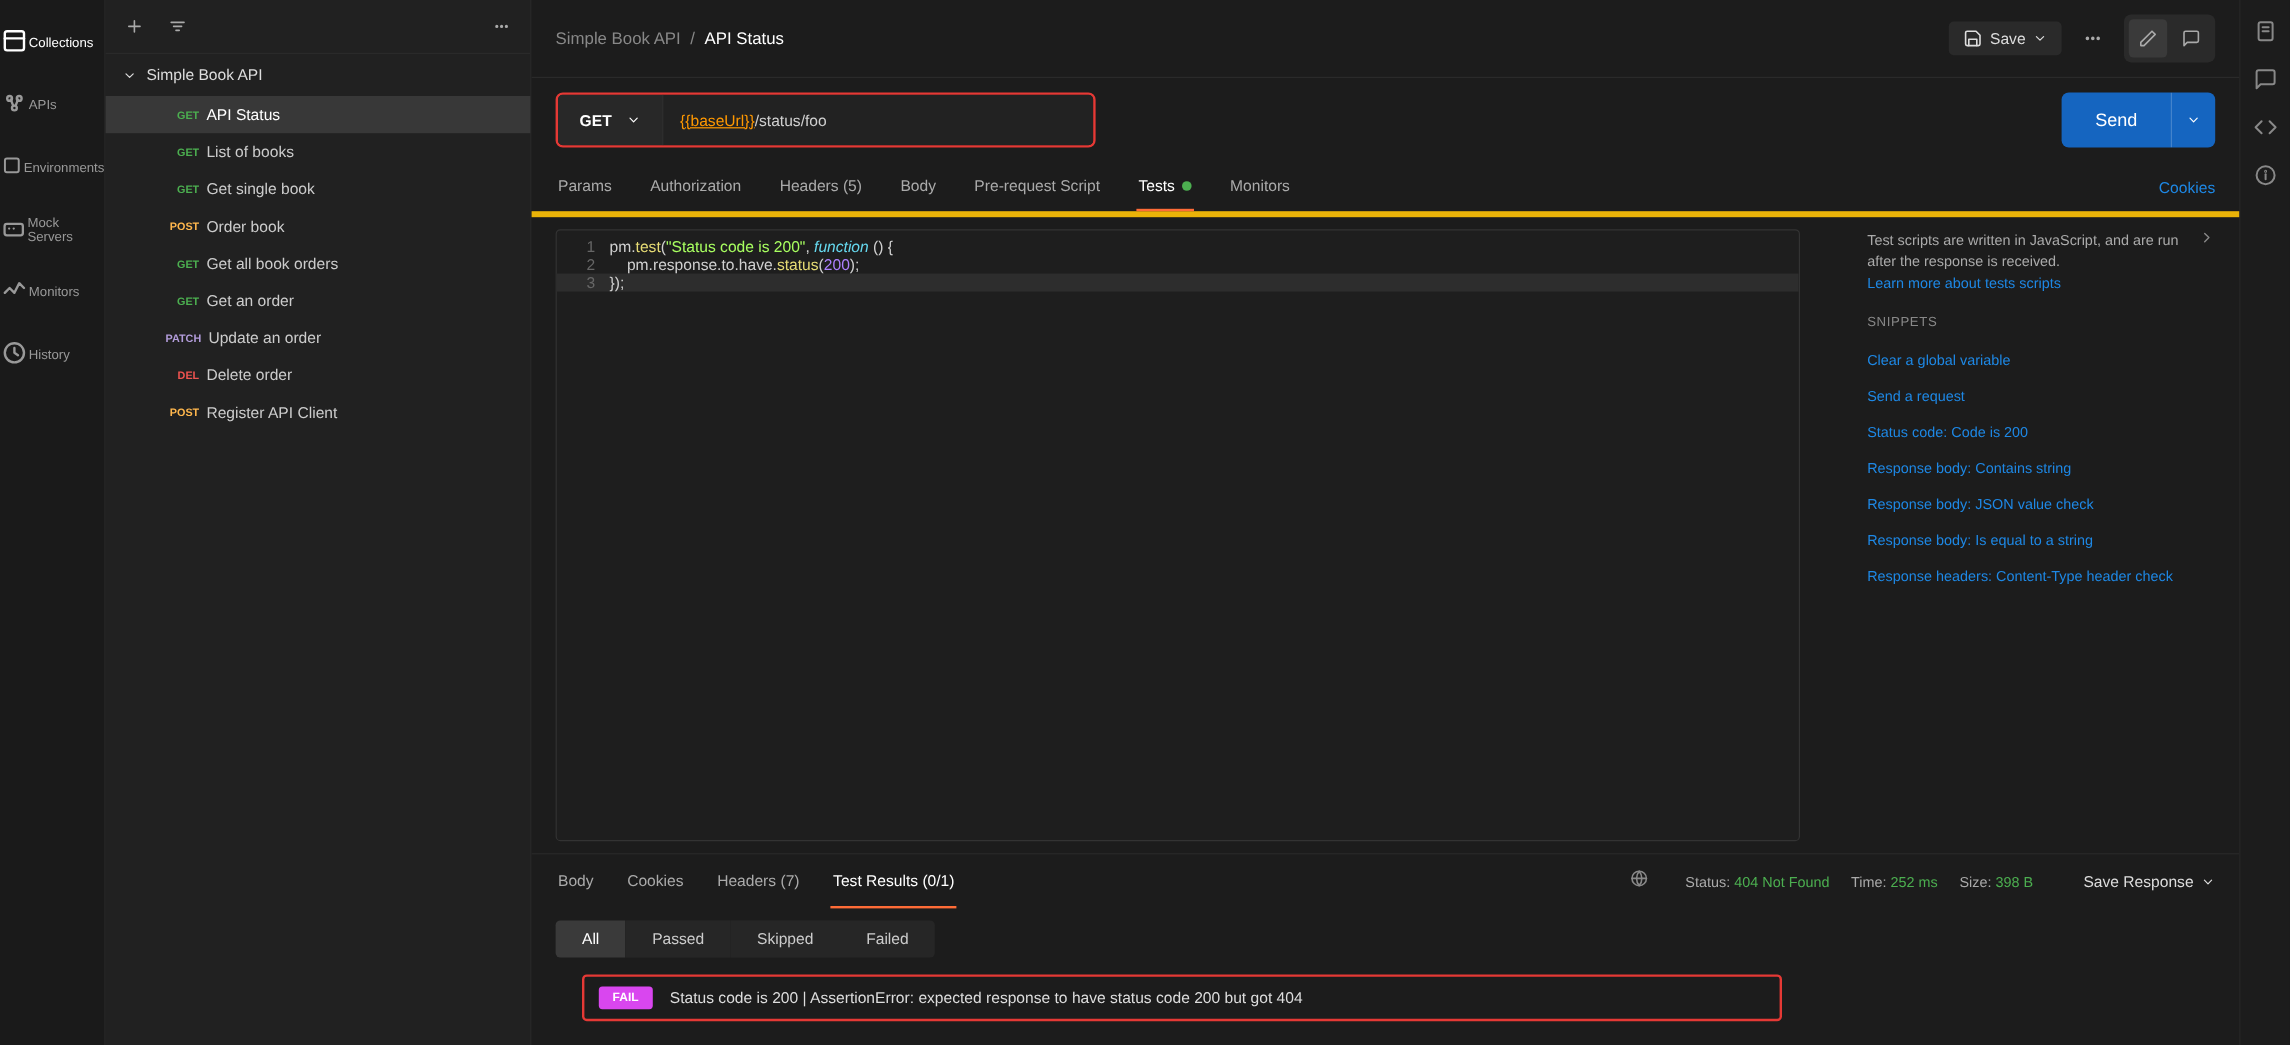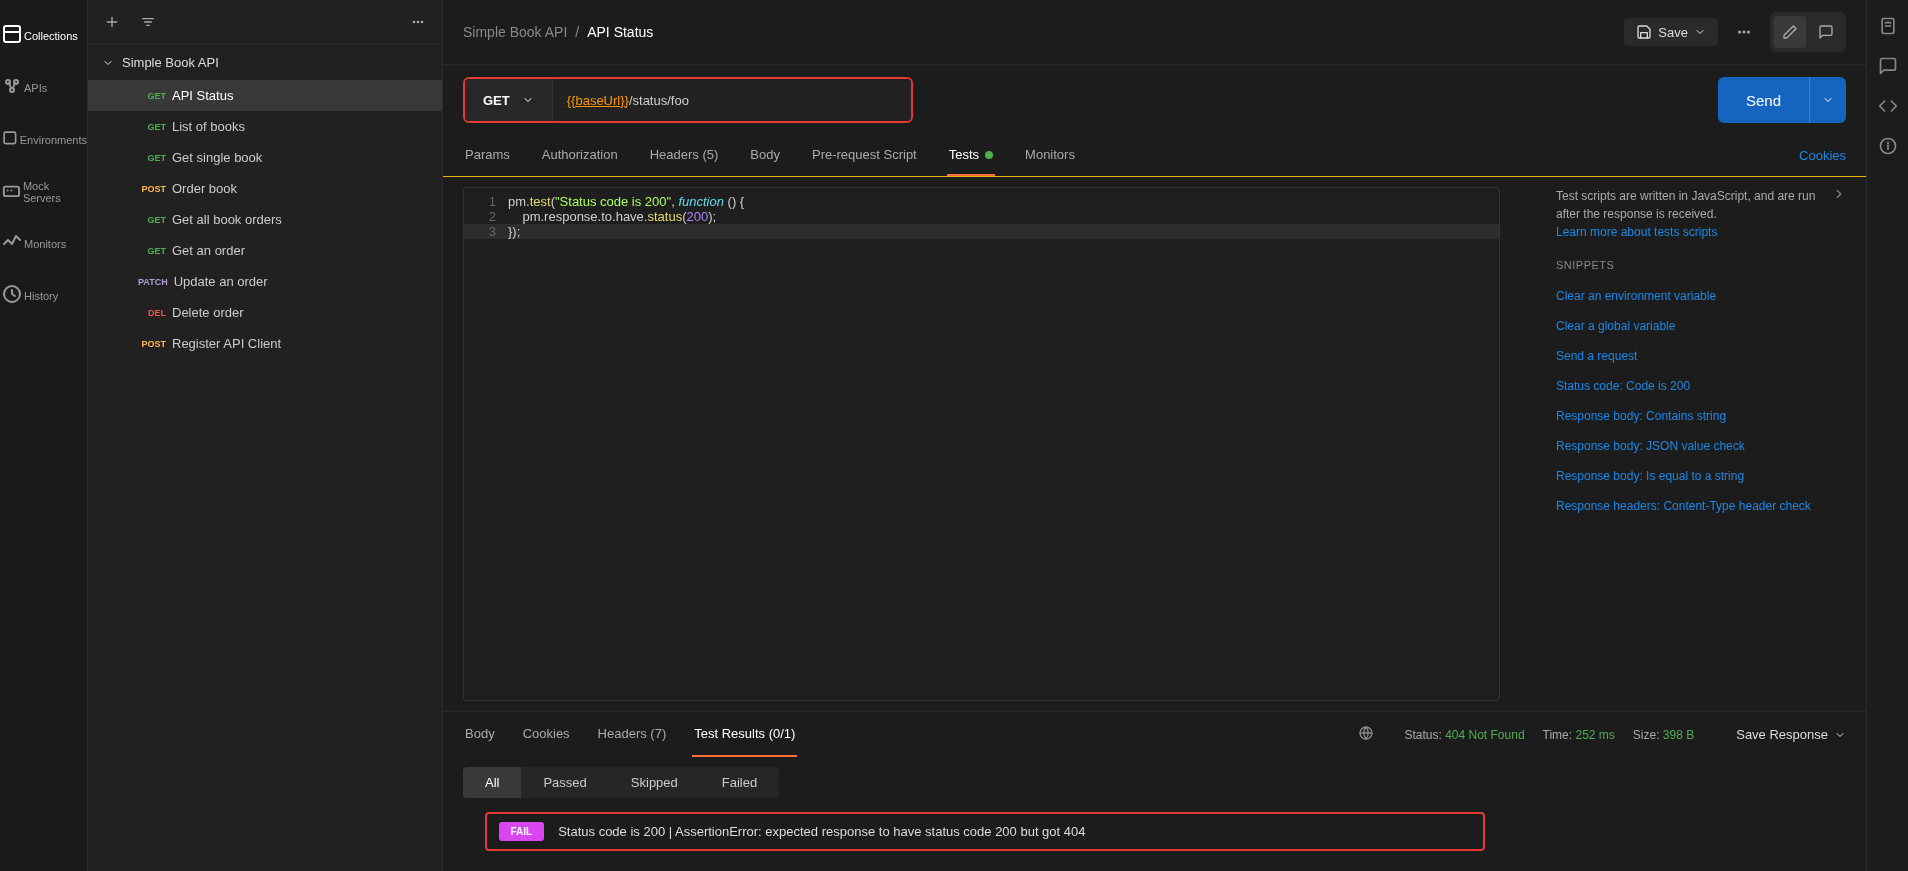--- a/index.html
+++ b/index.html
@@ -41,21 +41,21 @@
 .url-row { display: flex; align-items: center; padding: 12px 20px; gap: 12px; }
 .method-url-box { display: flex; border: 2px solid #e53935; border-radius: 6px; overflow: hidden; height: 46px; width: 450px;}
 .method-select { display: flex; align-items: center; gap: 12px; padding: 0 18px; background: #282828; color: #fff; font-size: 13px; font-weight: 600; cursor: pointer; border-right: 1px solid #333; }
 .url-input { flex: 1; display: flex; align-items: center; padding: 0 14px; background: #222; font-size: 13px; font-family: monospace; }
 .url-var { color: #ff9800; text-decoration: underline; }
 .url-extra { flex:1; }
 .send-btn { display: flex; align-items: center; background: #1565c0; color: #fff; border-radius: 6px; overflow: hidden; height: 46px; cursor: pointer; }
 .send-btn-main { padding: 0 28px; font-size: 15px; font-weight: 500; }
 .send-btn-caret { padding: 0 12px; border-left: 1px solid rgba(255,255,255,0.2); height: 100%; display: flex; align-items: center; }
 
-.tabs-row { display: flex; align-items: center; padding: 0 20px; border-bottom: 1px solid #eab308; gap: 28px; }
+.tabs-row { display: flex; align-items: flex-end; padding: 0 20px; border-bottom: 5px solid #eab308; gap: 28px; }
 .tab { padding: 12px 2px; font-size: 13px; color: #aaa; cursor: pointer; display: flex; align-items: center; gap: 6px; border-bottom: 2px solid transparent; }
 .tab.active { color: #fff; border-bottom: 2px solid #ff6c37; }
 .tab-dot { width: 8px; height: 8px; border-radius: 50%; background: #4caf50; }
 .tabs-spacer { flex: 1; }
 .cookies-link { font-size: 13px; color: #1e88e5; cursor: pointer; padding: 12px 0; }
 
 .editor-row { display: flex; padding: 10px 20px; gap: 16px; flex: 1; min-height: 0; }
 .code-editor { flex: 1; background: #1e1e1e; border: 1px solid #333; border-radius: 4px; font-family: "Menlo", "Consolas", monospace; font-size: 13px; padding: 6px 0; overflow: hidden; }
 .code-line { display: flex; }
 .code-line.hl { background: #2d2d2d; }
@@ -340,21 +340,20 @@
         <div class="snippets-desc-text">
           <span>Test scripts are written in JavaScript, and are run after the response is received.</span><br>
           <span class="snippets-link">Learn more about tests scripts</span>
         </div>
         <span style="color:#888;"><svg viewBox="0 0 24 24" width="14" height="14">
               <polyline points="9 18 15 12 9 6"></polyline>
             </svg></span>
       </div>
       <div class="snippets-title">SNIPPETS</div>
       <div id="snippet-list">
-          <div class="snippet-item">Clear an environment variable</div>
           <div class="snippet-item">Clear a global variable</div>
           <div class="snippet-item">Send a request</div>
           <div class="snippet-item">Status code: Code is 200</div>
           <div class="snippet-item">Response body: Contains string</div>
           <div class="snippet-item">Response body: JSON value check</div>
           <div class="snippet-item">Response body: Is equal to a string</div>
           <div class="snippet-item">Response headers: Content-Type header check</div>
         </div>
     </div>
   </div>

